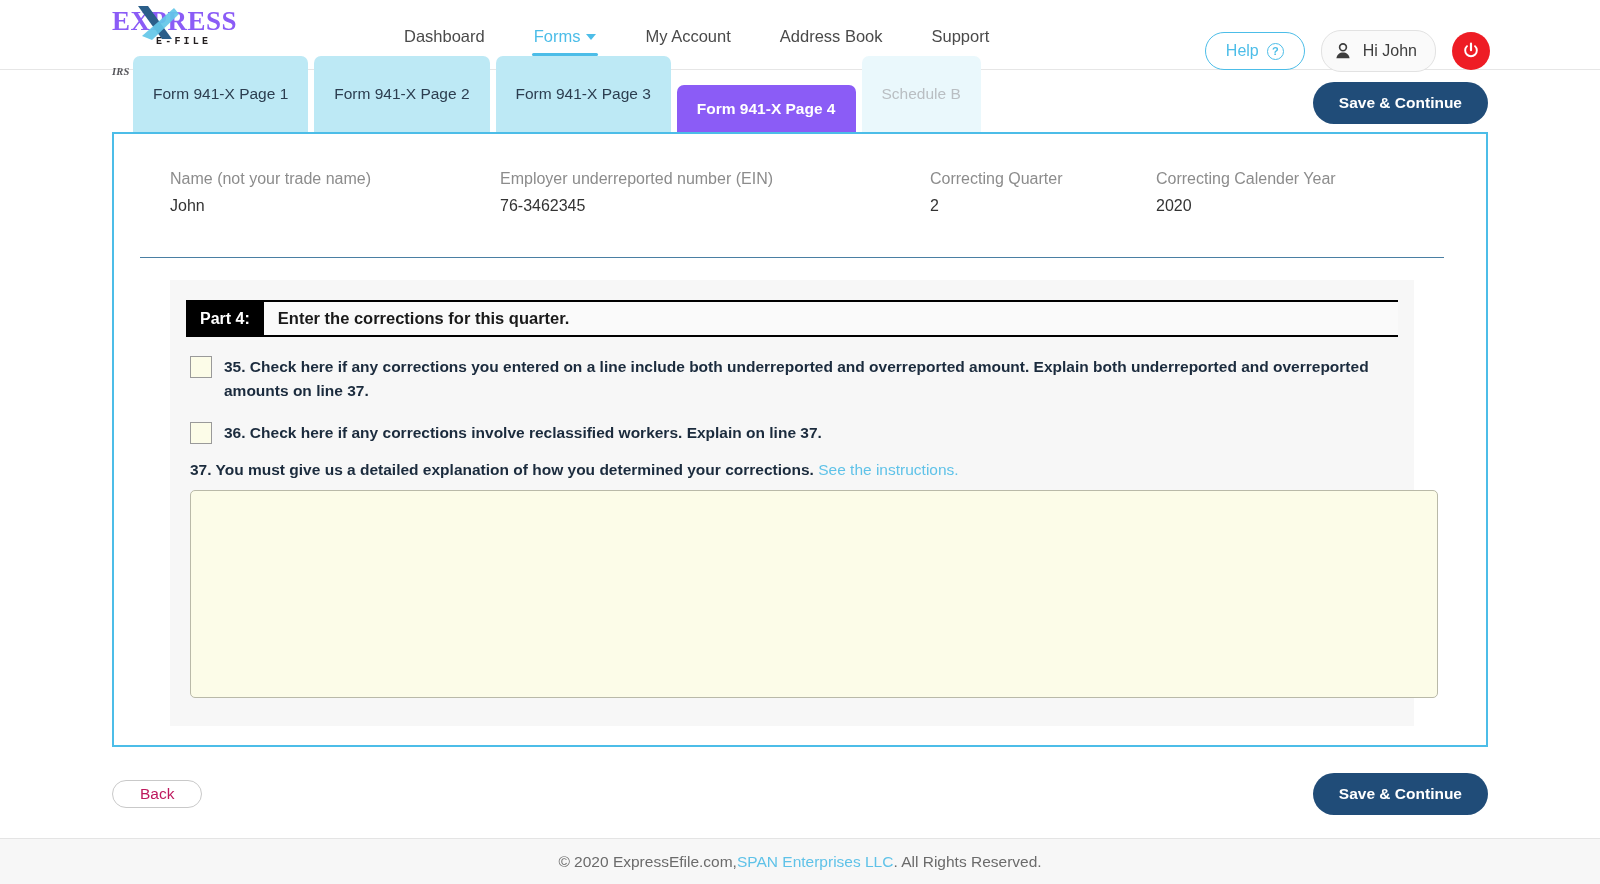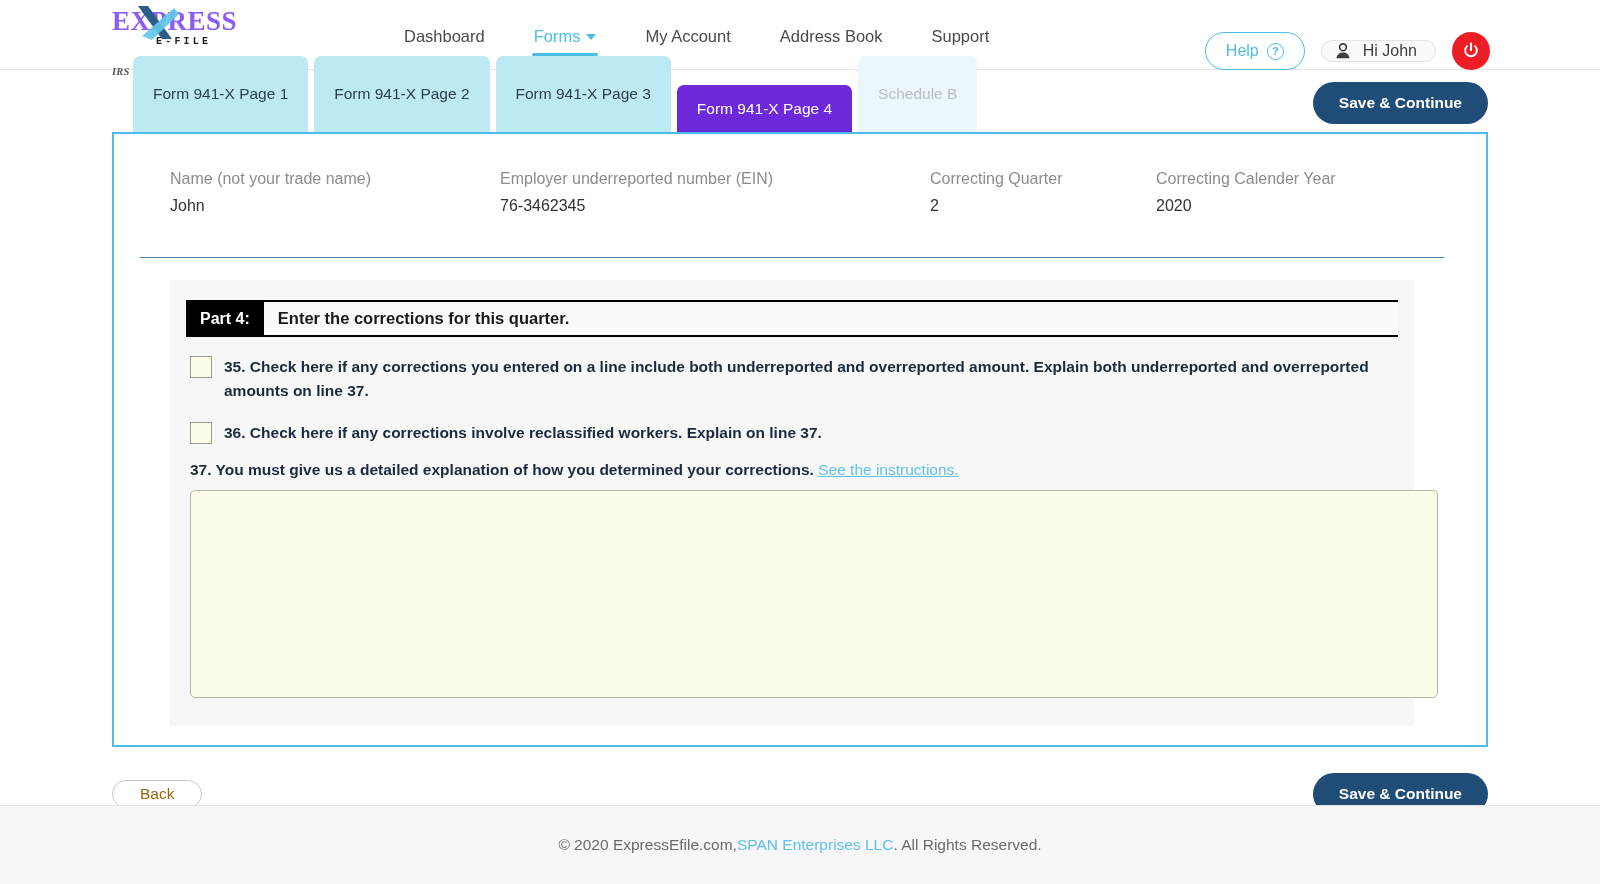--- a/index.html
+++ b/index.html
@@ -141,21 +141,21 @@
     width: 17px; height: 17px;
     border: 1.5px solid #4cbde8;
     border-radius: 50%;
     font-size: 11px;
     line-height: 14px;
     text-align: center;
     font-weight: 700;
     color: #4cbde8;
   }
   .user-pill {
-    height: 22px;
+    height: 42px;
     border: 1px solid #e2e2e2;
     background: #fafafa;
     border-radius: 20px;
     display: flex;
     align-items: center;
     gap: 9px;
     padding: 0 18px 0 10px;
     cursor: pointer;
   }
   .user-pill span.nm {
@@ -186,24 +186,25 @@
     font-size: 15.5px;
     color: #2c3e50;
     background: #bde9f5;
     border-radius: 7px 7px 0 0;
     padding: 29px 20px;
     margin-right: 6px;
     cursor: pointer;
     white-space: nowrap;
   }
   .tab.active {
-    background: #6d28d9;
+    background: #8b5cf6;
     color: #ffffff;
     padding: 15px 20px 14px 20px;
     border-radius: 7px 7px 0 0;
+    font-weight: bold;
   }
   .tab.disabled {
     background: #eaf8fc;
     color: #b9bec2;
     cursor: default;
   }
   .save-top {
     position: absolute;
     right: 112px;
     bottom: 8px;
@@ -304,21 +305,20 @@
   .line37 {
     margin-top: 16px;
     padding-left: 4px;
     font-size: 15.5px;
     font-weight: 700;
     color: #1b2b3d;
   }
   .inst-link {
     color: #5fc2e8;
     font-weight: 400;
-    text-decoration: underline;
     cursor: pointer;
   }
   .explain-box {
     margin: 11px 4px 0 4px;
     height: 208px;
     background: #fcfce8;
     border: 1px solid #b9b9a8;
     border-radius: 5px;
     width: 1248px;
     resize: none;
@@ -335,42 +335,42 @@
     display: flex;
     align-items: center;
     justify-content: space-between;
     height: 46px;
   }
   .back-btn {
     border: 1px solid #c9c9c9;
     background: #fff;
     border-radius: 22px;
     font-size: 15.5px;
-    color: #a16207;
+    color: #be185d;
     padding: 4px 27px;
     cursor: pointer;
     font-family: "Liberation Sans", sans-serif;
   }
   .save-bottom {
     background: #204c78;
     color: #fff;
     font-size: 15.5px;
     font-weight: 700;
     border: none;
     border-radius: 22px;
     padding: 12px 26px;
     cursor: pointer;
     font-family: "Liberation Sans", sans-serif;
   }
 
   .footer {
     position: absolute;
     left: 0; right: 0;
     bottom: 0;
-    height: 79px;
+    height: 46px;
     background: #f7f7f7;
     border-top: 1px solid #e4e4e4;
     display: flex;
     align-items: center;
     justify-content: center;
     font-size: 15.5px;
     color: #6b6b6b;
   }
   .footer a.span-link {
     color: #5fc2e8;

